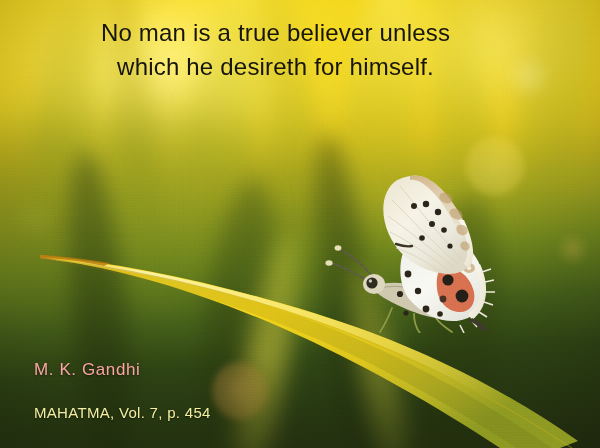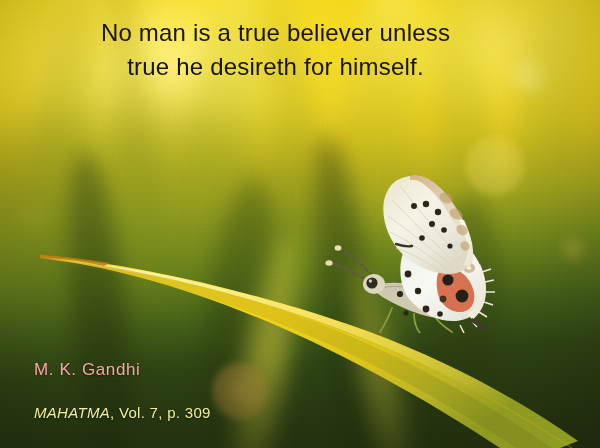--- a/index.html
+++ b/index.html
@@ -136,21 +136,21 @@
     font-size:17px;letter-spacing:.6px;
     color:#fca5a5;
     text-shadow:0 1px 2px rgba(0,0,0,.55);
   }
   .attrib-src{
     position:absolute;left:34px;top:404px;
     font-size:15px;letter-spacing:.3px;
     color:#f3eea2;
     text-shadow:0 1px 2px rgba(0,0,0,.55);
   }
-  .attrib-src .book{font-style:italic;}
+  .attrib-src .book{}
 </style>
 </head>
 <body>
 
 <div id="stage">
 
   <div class="bg-base"></div>
   <div class="bg-glow-a"></div>
   <div class="bg-glow-b"></div>
   <div class="bg-haze-green"></div>
@@ -341,21 +341,21 @@
       </g>
 
       <path d="M74,76 C80,78 86,79 90,78" stroke="#3a3326" stroke-width="2.4" fill="none" stroke-linecap="round"></path>
     </svg>
   </div>
 
   <div class="bg-grain"></div>
 
   <div class="quote">
     <span class="qline">No man is a true believer unless</span>
-    <span class="qline">true he desireth for himself.</span>
+    <span class="qline">which he desireth for himself.</span>
   </div>
 
   <div class="attrib-name">M. K. Gandhi</div>
   <div class="attrib-src">
-    <span class="book">MAHATMA</span><span>, Vol. 7, p. 309</span>
+    <span class="book">MAHATMA</span><span>, Vol. 7, p. 454</span>
   </div>
 
 </div>
 
 </body></html>

